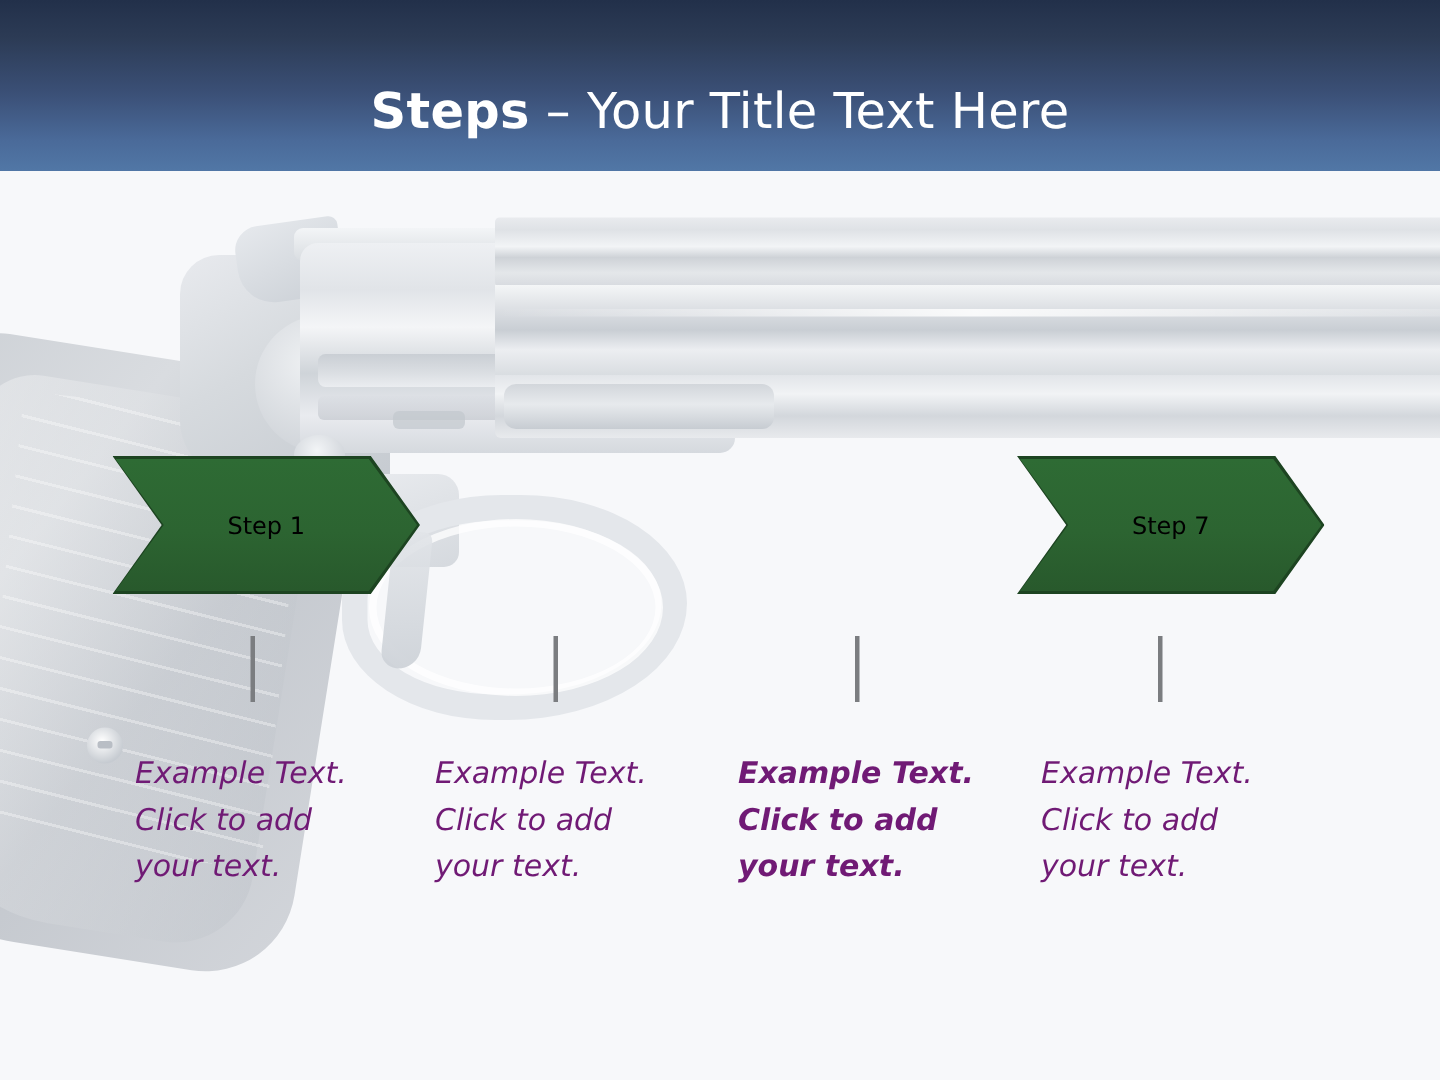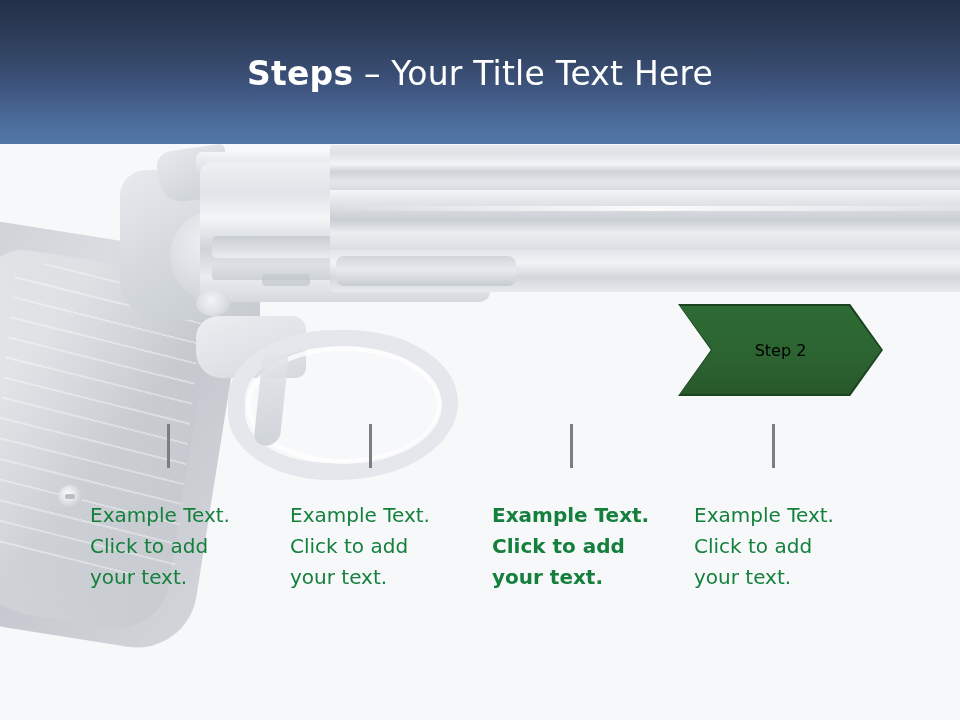--- a/index.html
+++ b/index.html
@@ -175,21 +175,21 @@
     left: 196px; top: 176px; width: 110px; height: 62px;
     background: linear-gradient(160deg,#eceef1, #d5d9de);
     border-radius: 22px 14px 10px 26px;
   }
 
   
   #header {
     position: absolute;
     left: 0; top: 0;
     width: 960px;
-    height: 144px;
+    height: 114px;
     background: linear-gradient(180deg, #22304a 0%, #2c3b55 22%, #3b5077 55%, #4a6a99 82%, #5177a6 100%);
   }
   #title {
     position: absolute;
     left: 0; top: 54px;
     width: 960px;
     text-align: center;
     color: #ffffff;
     font-family: "DejaVu Sans", sans-serif;
     font-size: 33px;
@@ -247,23 +247,24 @@
     height: 44px;
     background: #7b7d80;
   }
 
   
   .caption {
     position: absolute;
     top: 500px;
     width: 180px;
     font-family: "DejaVu Sans", sans-serif;
+    font-style: italic;
     font-size: 20px;
     line-height: 31px;
-    color: #15803d;
+    color: #701a75;
   }
   .caption.is-bold { font-weight: bold; }
   .caption div { white-space: nowrap; }
 </style>
 </head>
 <body>
 
 <div id="slide">
 
   <div id="bg-art">
@@ -291,27 +292,33 @@
     <div class="gun-part trigger"></div>
   </div>
 
   <div id="header">
     <div id="title"><span class="t-bold">Steps</span><span class="t-rest"> – Your Title Text Here</span></div>
   </div>
 
 
   <div id="chevrons">
 
+    <div class="chev-wrap" style="left:75px;">
+      <div class="chev-outline chev-green-edge"></div>
+      <div class="chev-fill chev-green">
+        <span class="chev-label">Step 1</span>
+      </div>
+    </div>
 
 
 
     <div class="chev-wrap" style="left:678px;">
       <div class="chev-outline chev-green-edge"></div>
       <div class="chev-fill chev-green">
-        <span class="chev-label">Step 2</span>
+        <span class="chev-label">Step 7</span>
       </div>
     </div>
   </div>
 
   <div class="tick" style="left:167px;"></div>
   <div class="tick" style="left:369px;"></div>
   <div class="tick" style="left:570px;"></div>
   <div class="tick" style="left:772px;"></div>
 
   <div class="caption" style="left:90px;">

